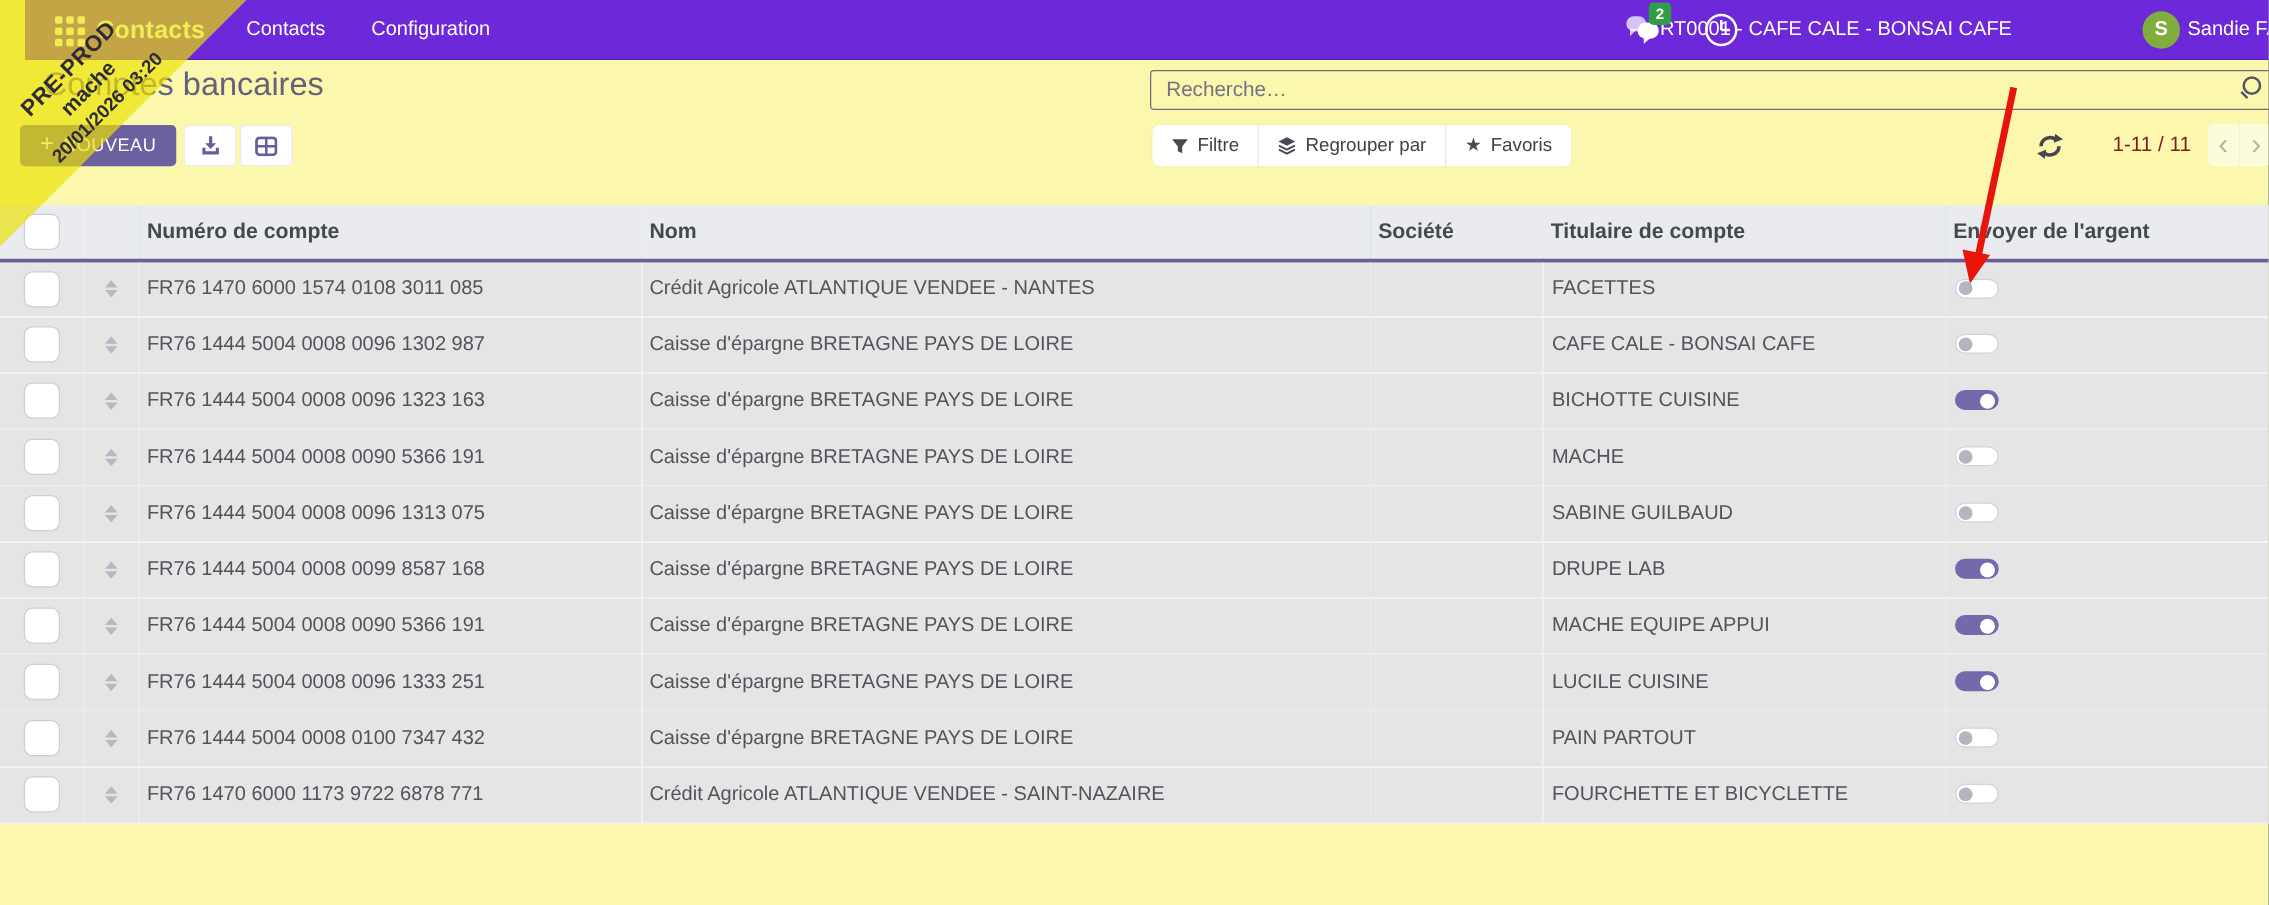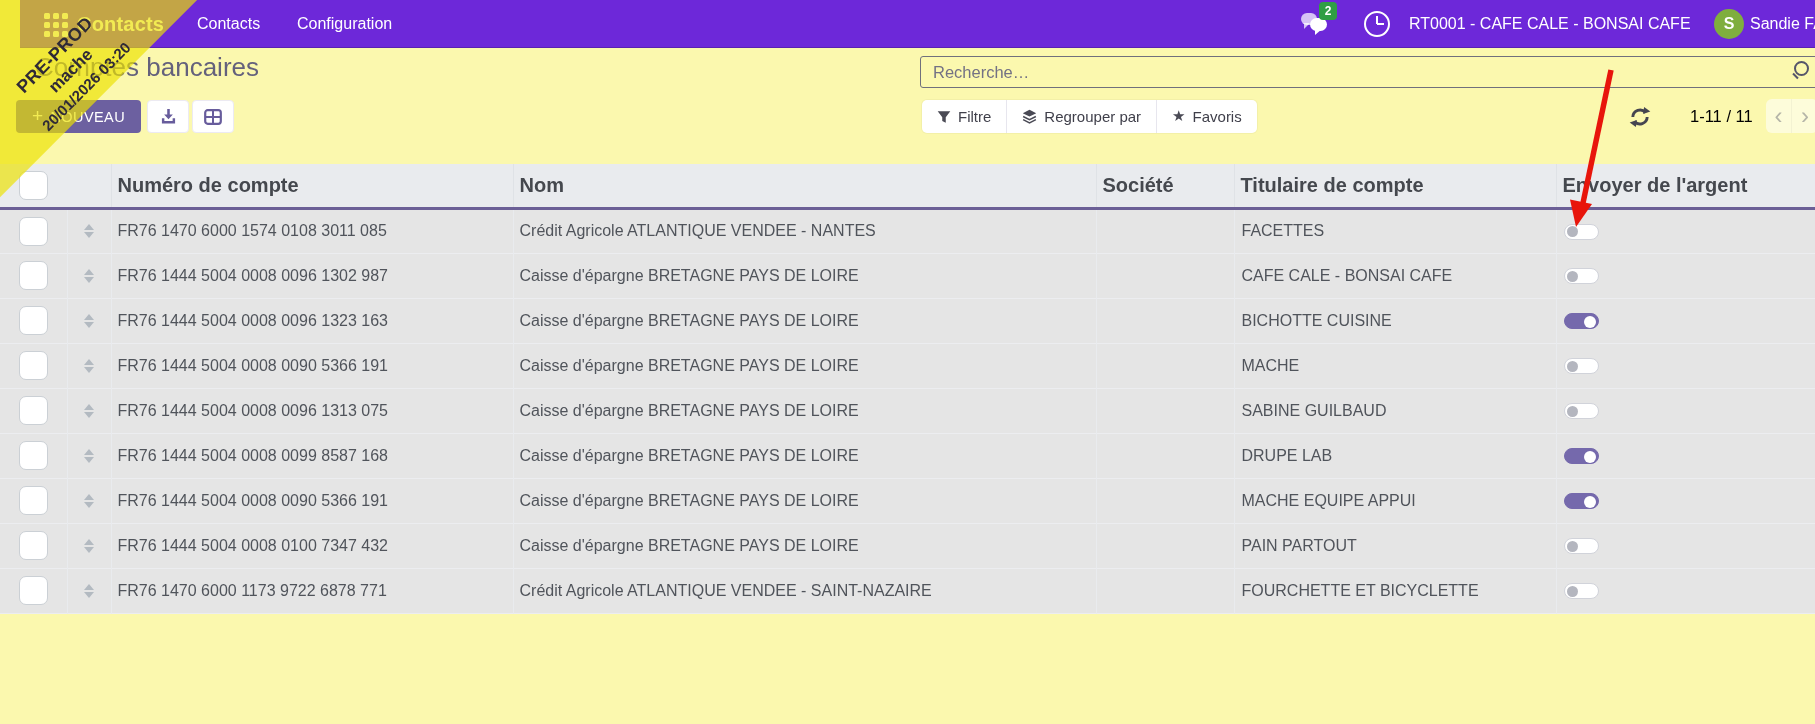--- a/index.html
+++ b/index.html
@@ -23,21 +23,21 @@
     font-size:16px; cursor:pointer; }
   .nav-menu.m1{ left:177px; } .nav-menu.m2{ left:277px; }
   .msg-wrap{ position:absolute; left:1280px; top:9px; width:34px; height:30px; cursor:pointer;}
   .msg-badge{ position:absolute; left:1299px; top:2px; min-width:18px; height:18px; padding:0 4px;
     background:#2f9e44; border-radius:4px; color:#fff; font-size:12px; font-weight:bold;
     display:flex; align-items:center; justify-content:center; z-index:2;}
   .clock-icon{ position:absolute; left:1344px; top:11px; width:26px; height:26px;
     border:2px solid #fff; border-radius:50%; cursor:pointer;}
   .clock-icon::before{ content:""; position:absolute; left:10px; top:3px; width:2px; height:8px; background:#fff;}
   .clock-icon::after{ content:""; position:absolute; left:11px; top:10px; width:7px; height:2px; background:#fff;}
-  .company-name{ position:absolute; left:1389px; top:0; height:48px; display:flex; align-items:center;
+  .company-name{ position:absolute; left:1308px; top:0; height:48px; display:flex; align-items:center;
     font-size:16px; cursor:pointer; }
   .avatar{ position:absolute; left:1694px; top:9px; width:30px; height:30px; border-radius:50%;
     background:#7fae3e; color:#fff; font-size:16px; font-weight:bold;
     display:flex; align-items:center; justify-content:center; cursor:pointer;}
   .user-name{ position:absolute; left:1730px; top:0; height:48px; display:flex; align-items:center;
     font-size:16px; white-space:nowrap; cursor:pointer;}
   
   .page-title{ position:absolute; left:35px; top:52px; font-size:26px; color:#64617c; }
   .search-box{ position:absolute; left:920px; top:56px; width:902px; height:32px;
     border:1px solid #70707c; border-radius:3px; background:transparent;
@@ -58,32 +58,32 @@
   .icon-btn.export{ left:147px; } .icon-btn.view{ left:192px; }
   .filter-group{ position:absolute; left:922px; top:100px; height:33px; background:#fff;
     border-radius:5px; display:flex; align-items:stretch; overflow:hidden;
     box-shadow:0 0 0 1px rgba(0,0,0,.03);}
   .filter-group .seg{ display:flex; align-items:center; gap:7px; padding:0 15px;
     font-size:15px; color:#3f3f4a; cursor:pointer; border-right:1px solid #e7e6ee;}
   .filter-group .seg:last-child{ border-right:none; }
   .star-glyph{ font-size:15px; color:#4a4a55; margin-top:-1px;}
   .refresh-btn{ position:absolute; left:1628px; top:105px; width:24px; height:24px; cursor:pointer;}
   .pager-range{ position:absolute; left:1690px; top:100px; height:33px; display:flex; align-items:center;
-    font-size:16.5px; color:#000000;}
+    font-size:16.5px; color:#7f1d1d;}
   .pager-btns{ position:absolute; left:1766px; top:99px; height:34px; display:flex;}
   .pager-btn{ width:26px; height:34px; background:rgba(255,255,255,.55); border:none; cursor:pointer;
     font-size:24px; color:#b5b5a8; line-height:30px; font-family:"Liberation Sans",sans-serif;}
   .pager-btn.prev{ border-radius:6px 0 0 6px; border-right:1px solid rgba(0,0,0,.04);}
   .pager-btn.next{ border-radius:0 6px 6px 0;}
   
   .list-wrap{ position:absolute; left:0; top:164px; width:1815px; background:#fff;}
   table.list{ width:1815px; border-collapse:collapse; table-layout:fixed;
     font-size:16px; color:#50545b;}
   table.list th, table.list td{ overflow:hidden; white-space:nowrap; text-overflow:ellipsis; }
-  thead th{ height:44px; background:#e9ebee; font-weight:600; font-size:20px; color:#45484e;
+  thead th{ height:44px; background:#e9ebee; font-weight:600; font-size:17px; color:#45484e;
     text-align:left; padding:0 8px 0 6px; border-left:1px solid #dfe2e6; cursor:pointer;}
   thead tr{ border-bottom:3px solid #6b5f96; }
   thead th.no-b, tbody td.no-b{ border-left:none; }
   tbody tr{ height:45px; border-bottom:1px solid #ecedf0; background:#e5e5e5; cursor:pointer;}
   tbody td{ padding:0 8px 0 6px; border-left:1px solid #e9ebee; }
   td.cb-cell, th.cb-cell{ text-align:center; padding:0; }
   .checkbox{ display:inline-block; width:29px; height:29px; border:1px solid #cbd0d5; border-radius:7px;
     background:#fff; vertical-align:middle; cursor:pointer;}
   td.handle-cell{ text-align:center; padding:0;}
   .drag{ display:inline-flex; flex-direction:column; align-items:center; cursor:grab; padding:4px 6px;}
@@ -291,20 +291,29 @@
           <td class="handle-cell"><span class="drag"></span></td>
           <td>FR76 1444 5004 0008 0090 5366 191</td>
           <td>Caisse d'épargne BRETAGNE PAYS DE LOIRE</td>
           <td></td>
           <td class="holder-cell">MACHE EQUIPE APPUI</td>
           <td class="send-cell"><span class="toggle on"><span class="knob"></span></span></td>
         </tr>
         <tr>
           <td class="cb-cell no-b"><span class="checkbox"></span></td>
           <td class="handle-cell"><span class="drag"></span></td>
+          <td>FR76 1444 5004 0008 0096 1333 251</td>
+          <td>Caisse d'épargne BRETAGNE PAYS DE LOIRE</td>
+          <td></td>
+          <td class="holder-cell">LUCILE CUISINE</td>
+          <td class="send-cell"><span class="toggle on"><span class="knob"></span></span></td>
+        </tr>
+        <tr>
+          <td class="cb-cell no-b"><span class="checkbox"></span></td>
+          <td class="handle-cell"><span class="drag"></span></td>
           <td>FR76 1444 5004 0008 0100 7347 432</td>
           <td>Caisse d'épargne BRETAGNE PAYS DE LOIRE</td>
           <td></td>
           <td class="holder-cell">PAIN PARTOUT</td>
           <td class="send-cell"><span class="toggle"><span class="knob"></span></span></td>
         </tr>
         <tr>
           <td class="cb-cell no-b"><span class="checkbox"></span></td>
           <td class="handle-cell"><span class="drag"></span></td>
           <td>FR76 1470 6000 1173 9722 6878 771</td>

